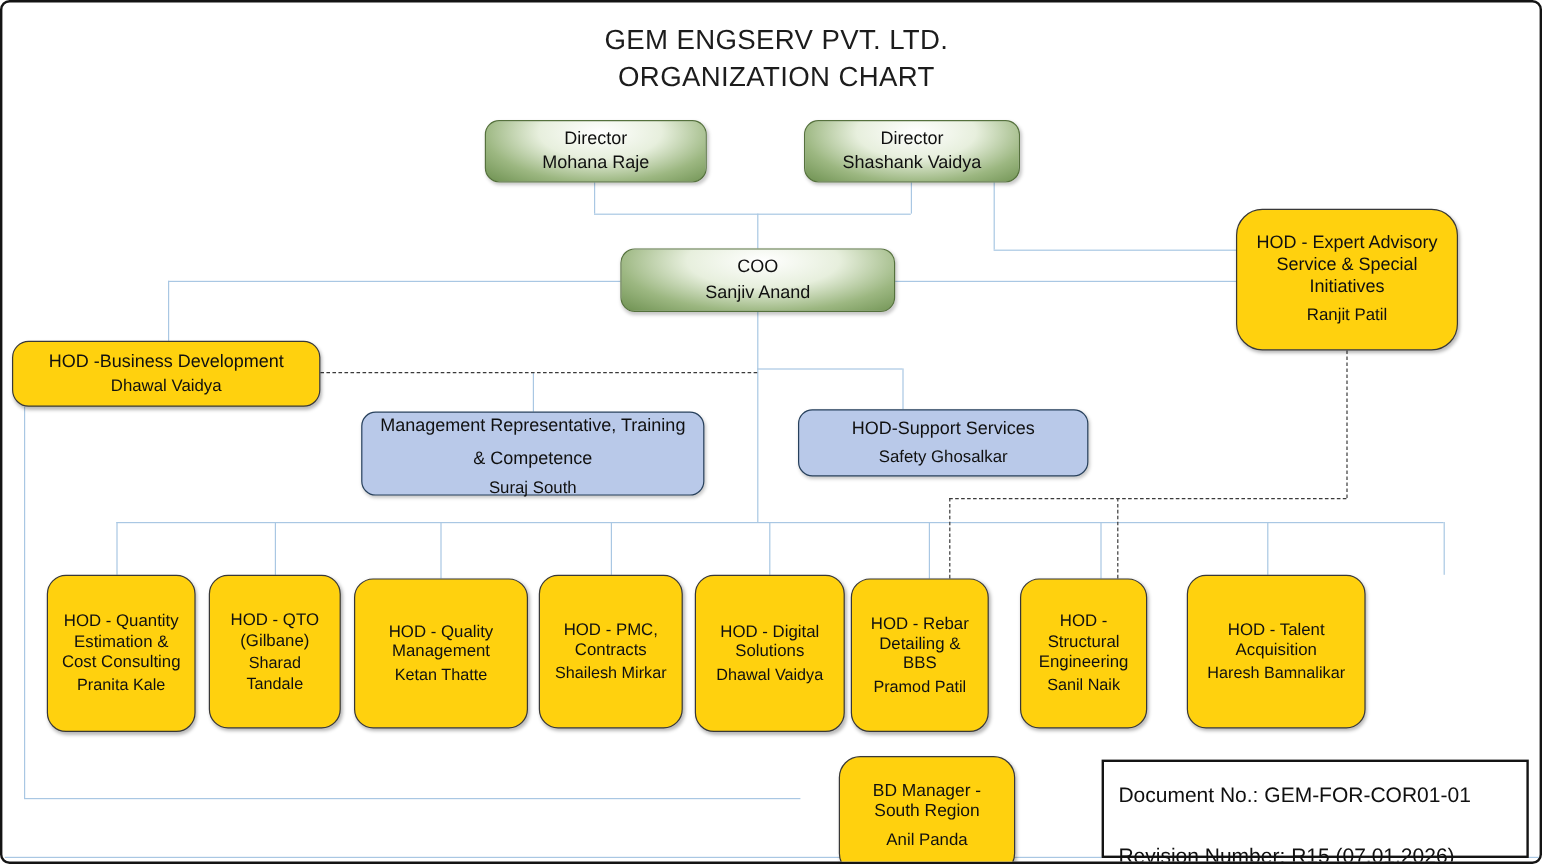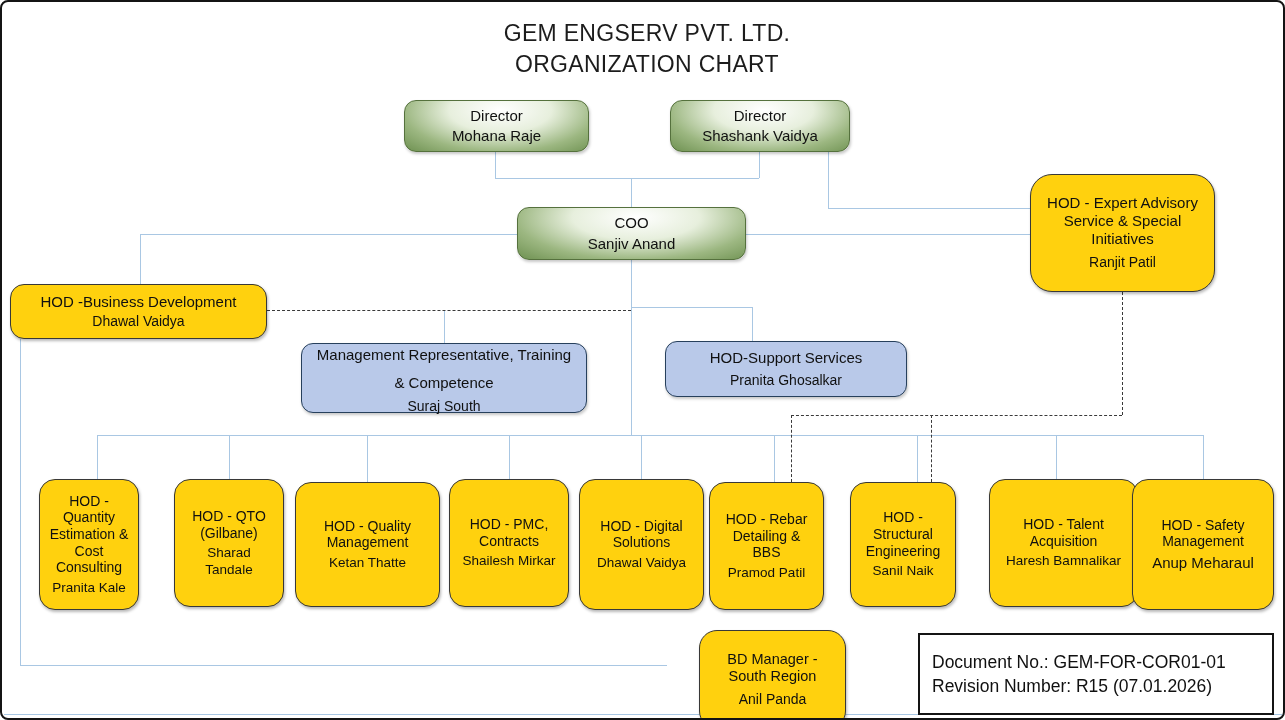--- a/index.html
+++ b/index.html
@@ -53,21 +53,21 @@
   
   .lh { position:absolute; height:0; border-top:1.6px solid #a9c7e3; }
   .lv { position:absolute; width:0;  border-left:1.6px solid #a9c7e3; }
   .dh { position:absolute; height:0; border-top:1.6px dashed #3a3a3a; }
   .dv { position:absolute; width:0;  border-left:1.6px dashed #3a3a3a; }
 
   
   .docbox { position:absolute; left:916px; top:631px; width:356px; height:82px;
     border:2px solid #141414; background:#fff; padding:5px 12px;
     display:flex; flex-direction:column; justify-content:center; }
-  .docbox div { font-size:17.5px; line-height:24px; color:#101010; }
+  .docbox div { font-size:17.5px; line-height:24px; color:#101010;margin-top:27px; }
 </style>
 </head>
 <body>
 
 <div class="canvas">
 
   <div class="main-title">
     <div class="t1">GEM ENGSERV PVT. LTD.</div>
     <div class="t2">ORGANIZATION CHART</div>
   </div>
@@ -125,24 +125,24 @@
   <div class="node yellow node--busdev" style="left:8px;top:282px;width:257px;height:55px;border-radius:14px;">
     <div class="node-title">HOD -Business Development</div>
     <div class="node-name">Dhawal Vaidya</div>
   </div>
   <div class="node blue node--mgmt" style="left:299px;top:341px;width:286px;height:70px;">
     <div class="node-title">Management Representative, Training &amp; Competence</div>
     <div class="node-name">Suraj South</div>
   </div>
   <div class="node blue node--support" style="left:663px;top:339px;width:242px;height:56px;">
     <div class="node-title">HOD-Support Services</div>
-    <div class="node-name">Pranita Ghosalkar</div>
+    <div class="node-name">Safety Ghosalkar</div>
   </div>
 
-  <div class="node yellow" style="left:37px;top:477px;width:100px;height:131px;">
+  <div class="node yellow" style="left:37px;top:477px;width:124px;height:131px;">
     <div class="node-title">HOD - Quantity Estimation &amp; Cost Consulting</div>
     <div class="node-name">Pranita Kale</div>
   </div>
   <div class="node yellow" style="left:172px;top:477px;width:110px;height:128px;">
     <div class="node-title">HOD - QTO (Gilbane)</div>
     <div class="node-name">Sharad Tandale</div>
   </div>
   <div class="node yellow" style="left:293px;top:480px;width:145px;height:125px;">
     <div class="node-title">HOD - Quality Management</div>
     <div class="node-name">Ketan Thatte</div>
@@ -160,24 +160,20 @@
     <div class="node-name">Pramod Patil</div>
   </div>
   <div class="node yellow" style="left:848px;top:480px;width:106px;height:125px;">
     <div class="node-title">HOD - Structural Engineering</div>
     <div class="node-name">Sanil Naik</div>
   </div>
   <div class="node yellow" style="left:987px;top:477px;width:149px;height:128px;align-items:center;">
     <div class="node-title">HOD - Talent Acquisition</div>
     <div class="node-name">Haresh Bamnalikar</div>
   </div>
-  <div class="node yellow node--safety" style="left:1130px;top:477px;width:142px;height:131px;">
-    <div class="node-title">HOD - Safety Management</div>
-    <div class="node-name">Anup Meharaul</div>
-  </div>
 
   <div class="node yellow node--bd" style="left:665px;top:628px;width:147px;height:99px;border-radius:18px;margin-left:32px;">
     <div class="node-title">BD Manager - South Region</div>
     <div class="node-name">Anil Panda</div>
   </div>
 
   <div class="docbox">
     <div>Document No.: GEM-FOR-COR01-01</div>
     <div>Revision Number:  R15 (07.01.2026)</div>
   </div>

